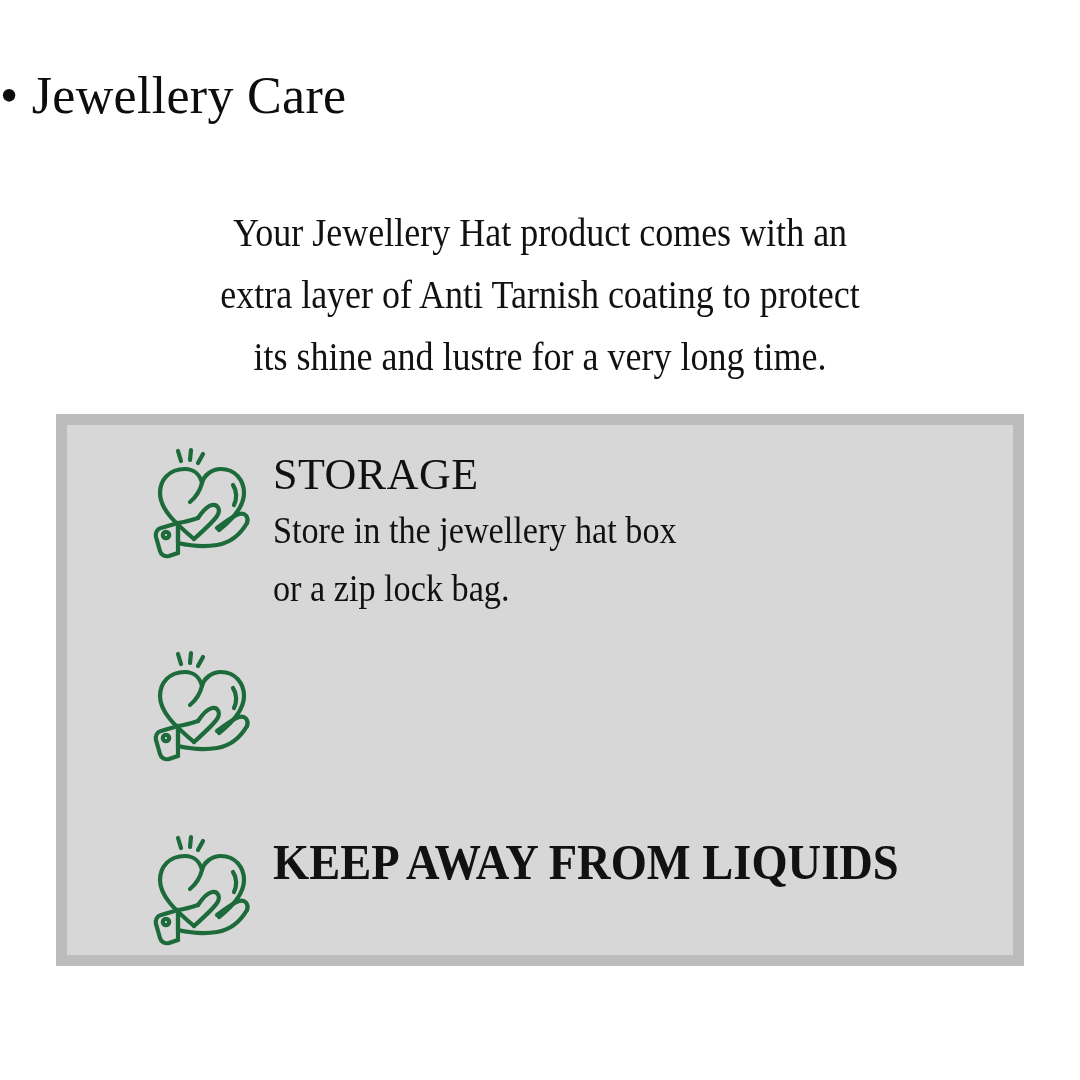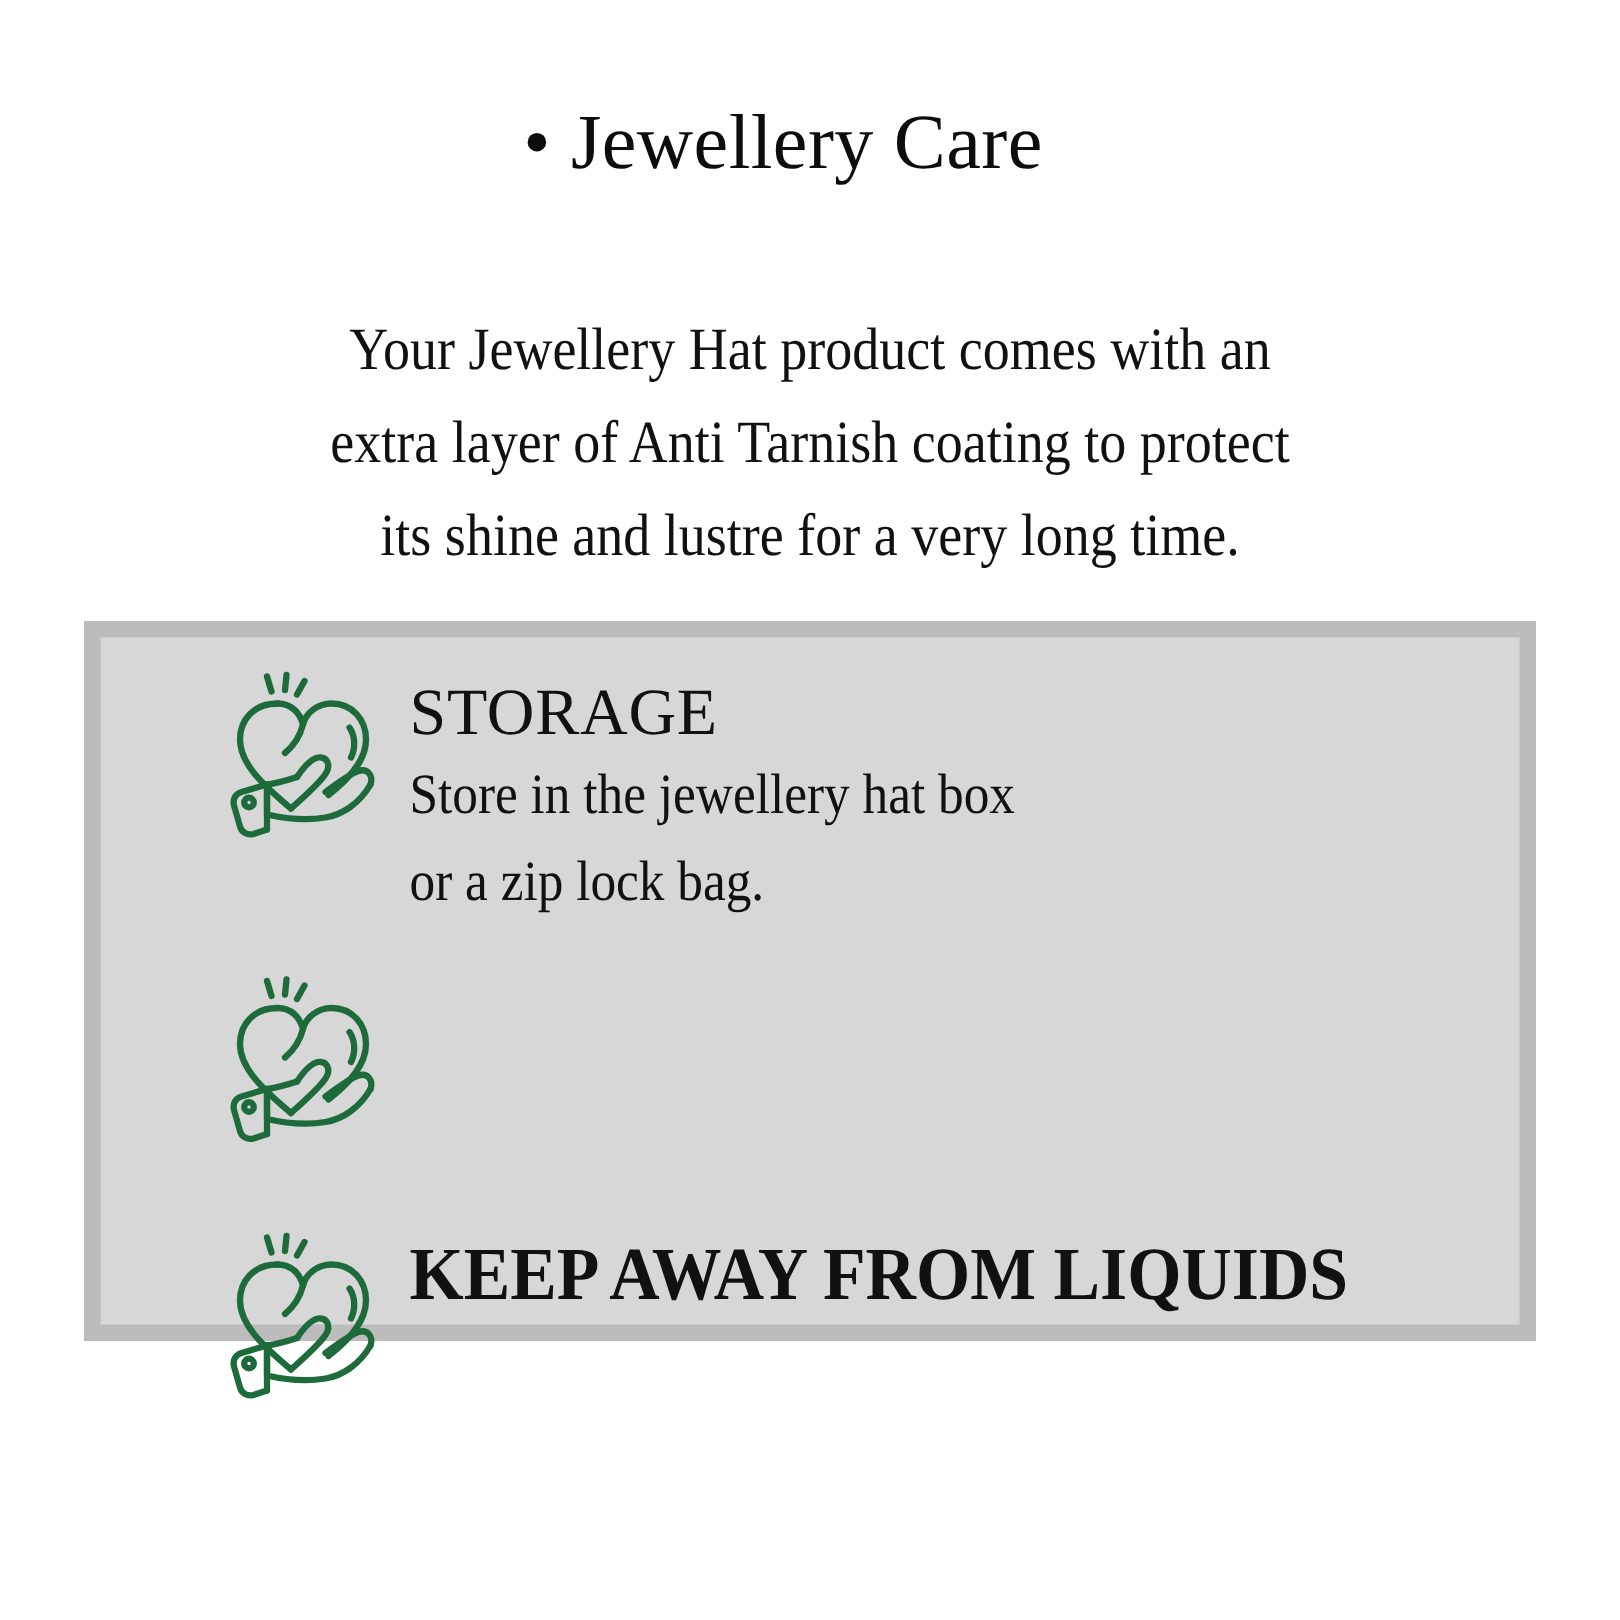--- a/index.html
+++ b/index.html
@@ -15,21 +15,21 @@
     overflow: hidden;
     position: relative;
   }
 
   
   .page-title {
     position: absolute;
     top: 32px;
     left: 0;
     width: 1044px;
-    text-align: center;
+    text-align: left;
     font-family: "Liberation Serif", "DejaVu Serif", serif;
     font-size: 52px;
     line-height: 1.1;
     font-weight: 400;
     letter-spacing: 0.3px;
     color: #0d0d0d;
     white-space: nowrap;
   }
 
   
@@ -47,40 +47,40 @@
     transform-origin: 50% 0;
   }
   .intro-line { display: block; white-space: nowrap; }
 
   
   .care-card {
     position: absolute;
     left: 56px;
     top: 414px;
     width: 968px;
-    height: 480px;
+    height: 552px;
     box-sizing: border-box;
     background: #d7d7d7;
     border: 11px solid #bcbcbc;
   }
   .care-rows {
     position: relative;
     width: 100%;
     height: 100%;
   }
 
   .care-row {
     position: absolute;
     left: 0;
     display: flex;
     align-items: flex-start;
   }
   .care-row.row-0 { top: 22px;  }
   .care-row.row-1 { top: 225px; }
-  .care-row.row-2 { top: 396px; }
+  .care-row.row-2 { top: 409px; }
 
   .row-icon {
     width: 112px;
     height: 112px;
     margin-left: 78px;
     flex: 0 0 112px;
     display: block;
   }
   .row-icon svg { display: block; width: 112px; height: 112px; }
 

